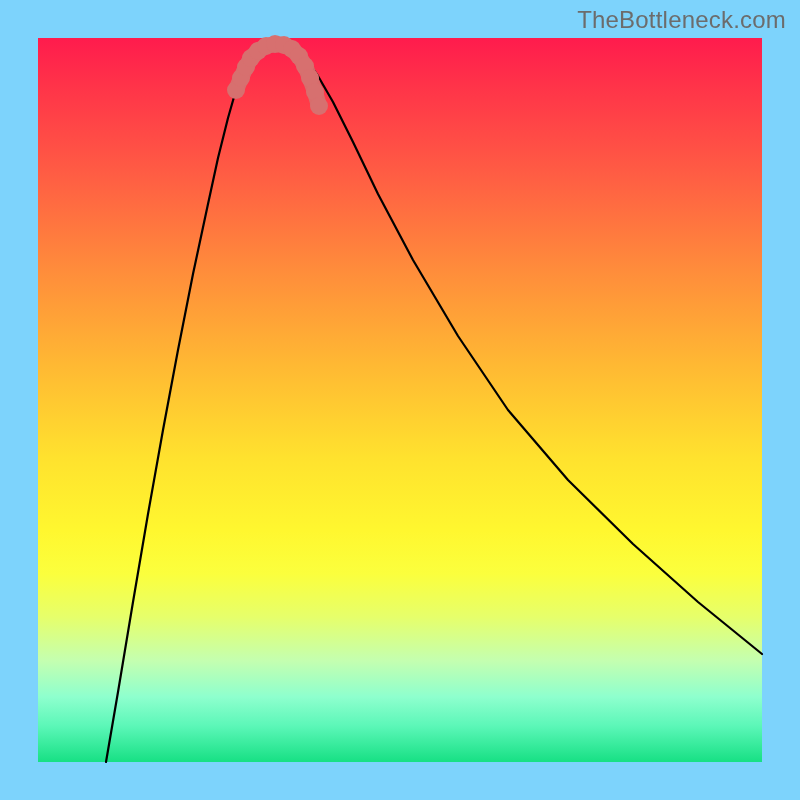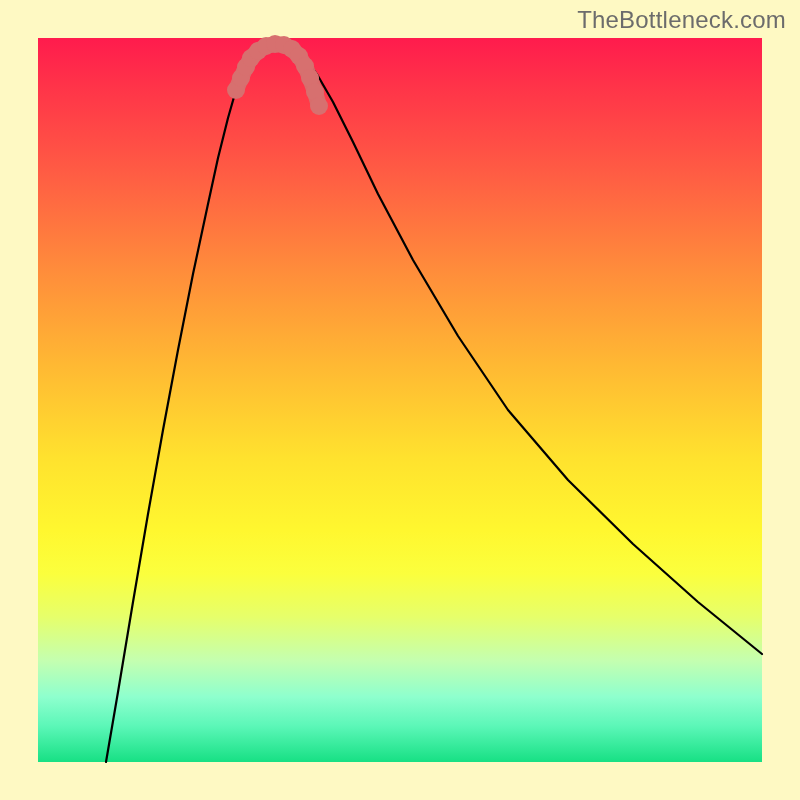--- a/index.html
+++ b/index.html
@@ -10,21 +10,21 @@
     background: #000;
     overflow: hidden;
     font-family: Arial, Helvetica, sans-serif;
   }
   .frame {
     position: absolute;
     left: 0;
     top: 0;
     width: 800px;
     height: 800px;
-    background: #fef9c3;
+    background: #7dd3fc;
     text-align: right;
   }
   .plot {
     position: absolute;
     left: 38px;
     top: 38px;
     width: 724px;
     height: 724px;
     background: linear-gradient(to bottom,
       #ff1b4d 0%,

